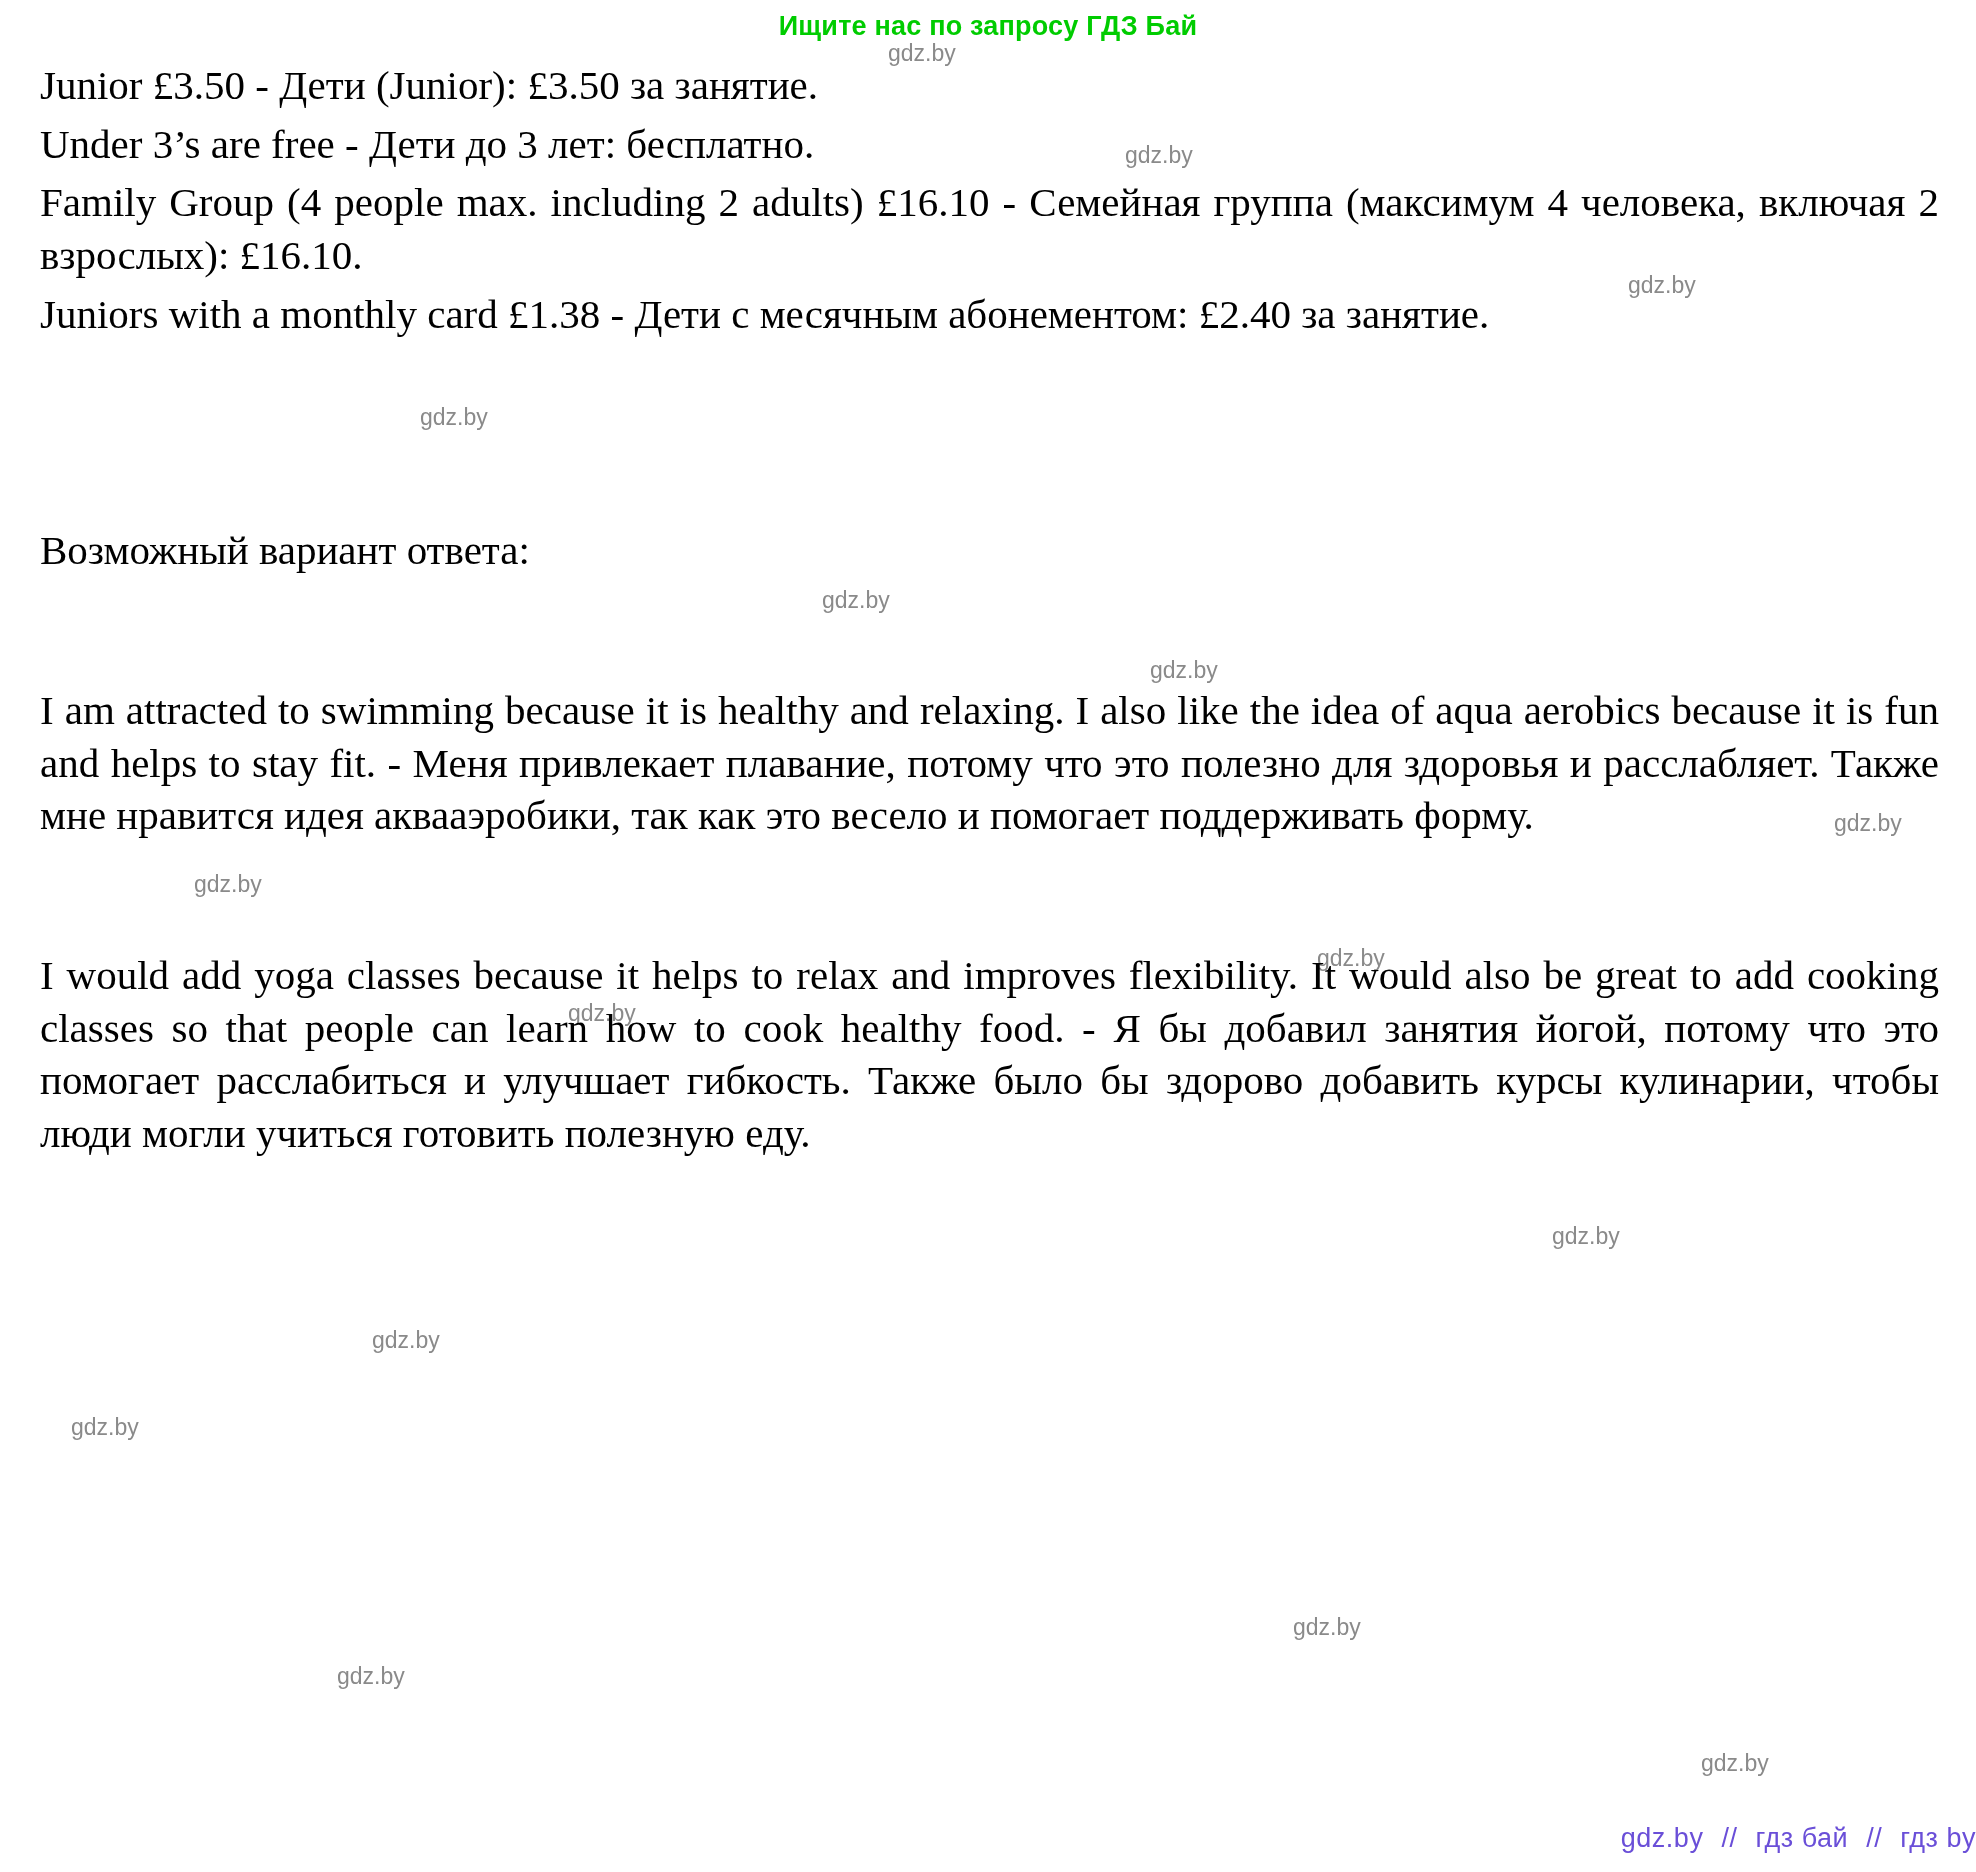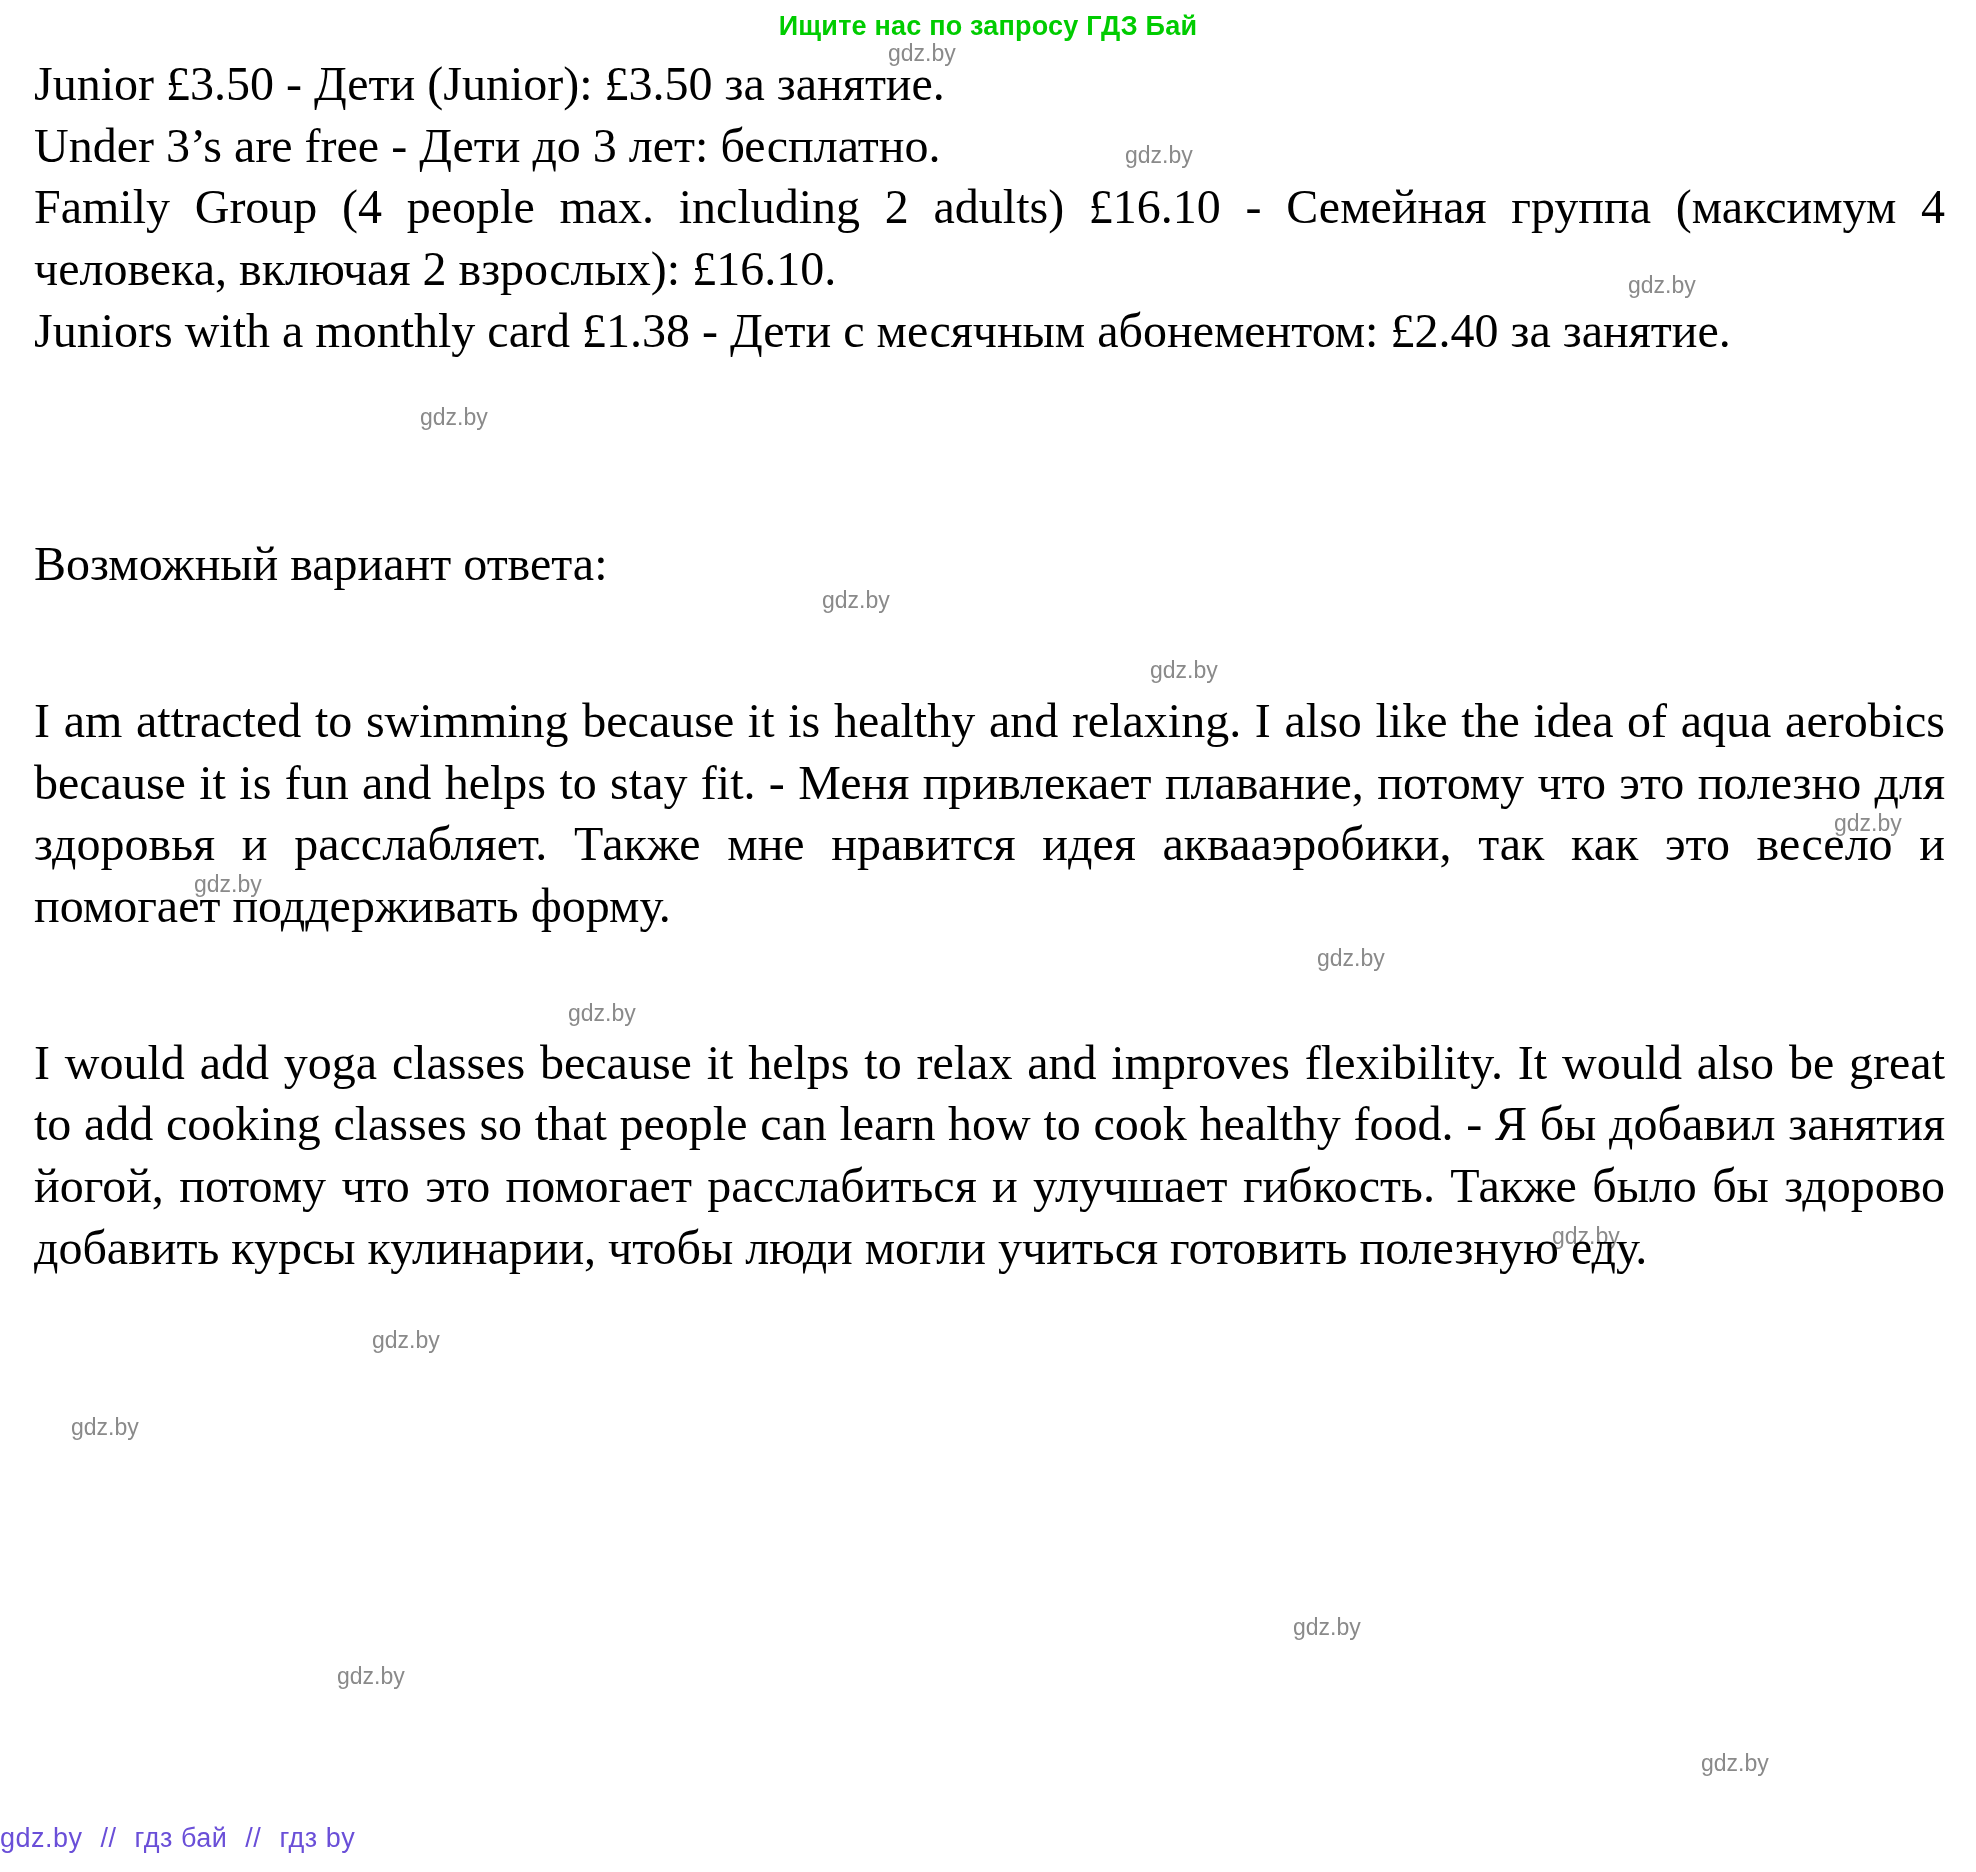--- a/index.html
+++ b/index.html
@@ -34,25 +34,25 @@
 
   
   .page {
     position: absolute;
     top: 53px;
     left: 34px;
     width: 1911px;
   }
 
   .para {
-    font-size: 48px;
+    font-size: 41px;
     line-height: 1.285;
     text-align: justify;
     text-justify: inter-word;
-    margin: 0;
+    margin: 6px;
     padding: 0;
   }
   .para.left {
     text-align: left;
   }
   .gap-lg { height: 77px; }
   .gap-xl { height: 95px; }
 
   
   .wm {
@@ -64,21 +64,21 @@
     pointer-events: none;
     user-select: none;
   }
 
   
   .footer {
     position: absolute;
     left: 0;
     bottom: 18px;
     width: 100%;
-    text-align: left;
+    text-align: right;
     font-family: "Liberation Sans", "DejaVu Sans", sans-serif;
     font-size: 27px;
     color: #6a4fd8;
     letter-spacing: 0.5px;
   }
   .footer .sep { color: #6a4fd8; padding: 0 10px; }
 </style>
 </head>
 <body>
 

